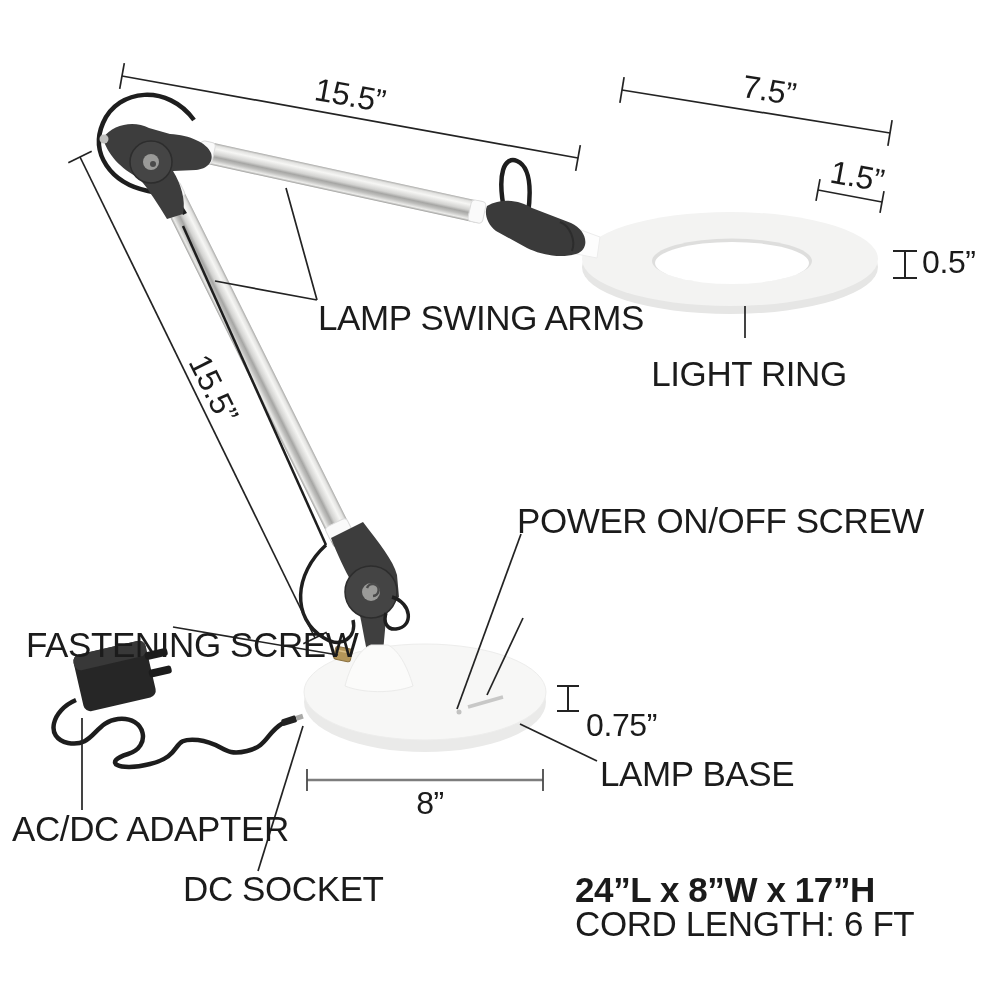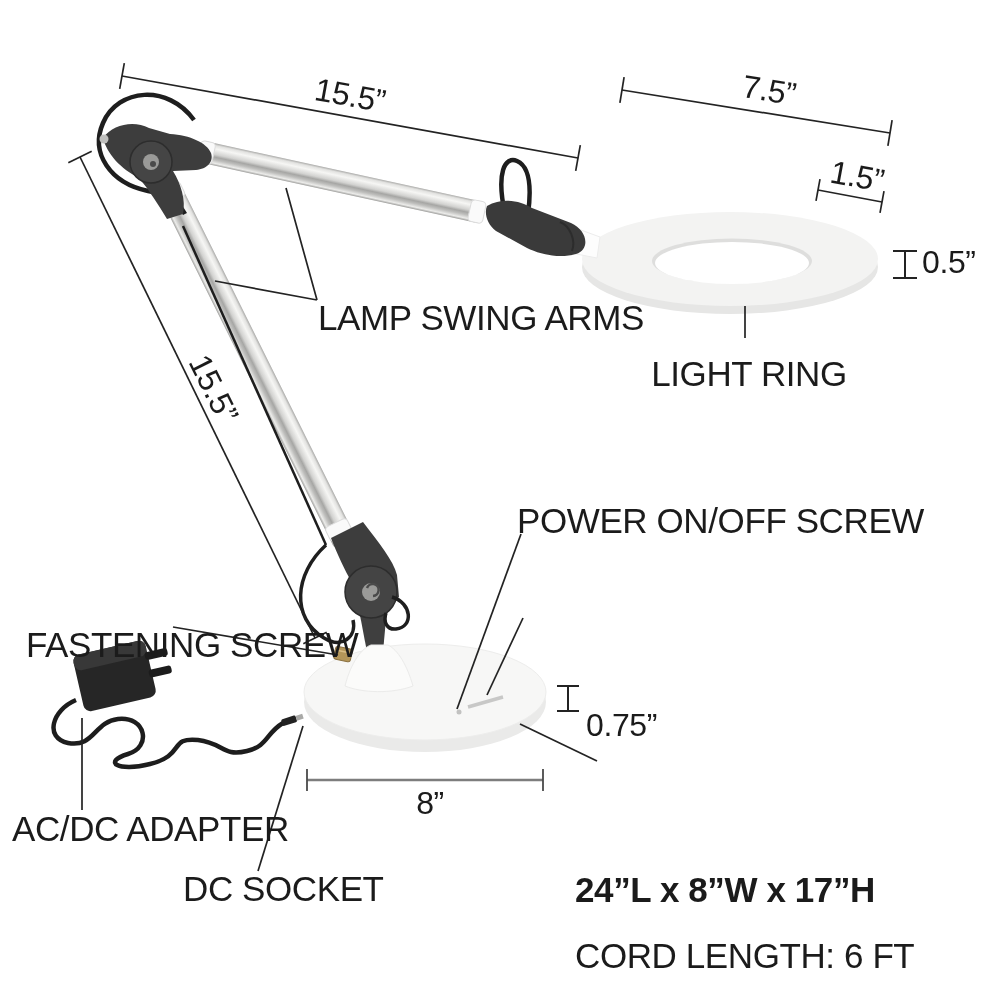--- a/index.html
+++ b/index.html
@@ -173,20 +173,21 @@
   <div class="dim ctr" style="left:769px;top:91px;transform:translate(-50%,-50%) rotate(9.1deg);">7.5”</div>
   <div class="dim ctr" style="left:857px;top:177px;transform:translate(-50%,-50%) rotate(10.5deg);">1.5”</div>
   <div class="dim" style="left:922px;top:246px;">0.5”</div>
   <div class="dim ctr" style="left:213px;top:389px;transform:translate(-50%,-50%) rotate(63.6deg);">15.5”</div>
   <div class="dim" style="left:586px;top:681px;margin-top:28px;">0.75”</div>
   <div class="dim ctr" style="left:430px;top:804px;">8”</div>
 
   <div class="lbl" style="left:318px;top:300px;">LAMP SWING ARMS</div>
   <div class="lbl" style="left:749px;top:356px;transform:translateX(-50%);">LIGHT RING</div>
   <div class="lbl" style="left:517px;top:503px;">POWER ON/OFF SCREW</div>
+  <div class="lbl" style="left:600px;top:756px;">LAMP BASE</div>
   <div class="lbl" style="left:26px;top:591px;margin-top:36px;">FASTENING SCREW</div>
   <div class="lbl" style="left:12px;top:811px;">AC/DC ADAPTER</div>
   <div class="lbl" style="left:183px;top:871px;text-align:right;">DC SOCKET</div>
 
   <div class="lbl" style="left:575px;top:872px;font-weight:bold;">24”L x 8”W x 17”H</div>
-  <div class="lbl" style="left:575px;top:906px;margin-top:32px;">CORD LENGTH: 6 FT</div>
+  <div class="lbl" style="left:575px;top:906px;">CORD LENGTH: 6 FT</div>
 
 </div>
 
 </body></html>

